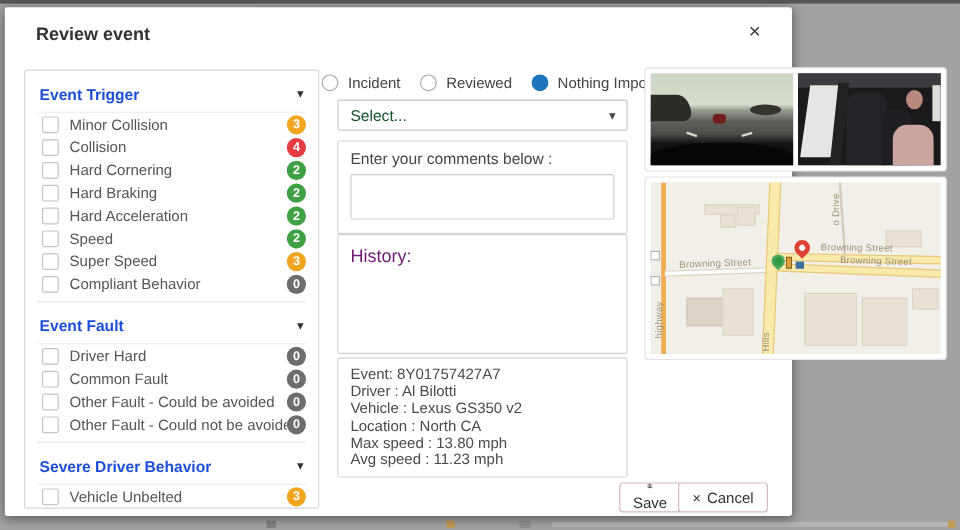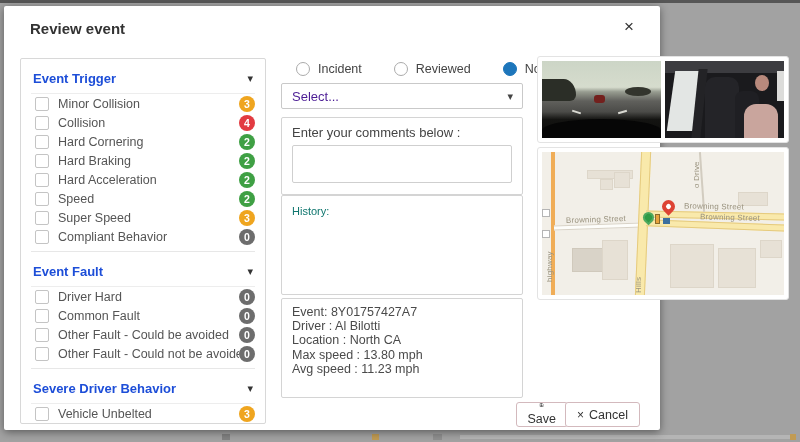--- a/index.html
+++ b/index.html
@@ -32,40 +32,40 @@
          margin-right:9px; flex:0 0 auto; cursor:pointer; }
   .row .lbl { flex:1; font-size:12.5px; color:#555; white-space:nowrap; overflow:hidden; }
   .badge { width:16px; height:16px; border-radius:50%; color:#fff; font-size:10.5px; font-weight:700;
            text-align:center; line-height:16px; flex:0 0 auto; }
   .badge[data-color="amber"] { background:#efa51f; }
   .badge[data-color="red"]   { background:#e23b41; }
   .badge[data-color="green"] { background:#3fa044; }
   .badge[data-color="gray"]  { background:#6d6d6d; }
 
   
-  .radio-row { position:absolute; left:292px; top:56px; width:242px; display:flex; gap:32px; align-items:center; }
+  .radio-row { position:absolute; left:264px; top:56px; width:242px; display:flex; gap:16px; align-items:center; }
   .radio { display:flex; align-items:center; gap:8px; cursor:pointer; }
   .radio-circle { width:14px; height:14px; border-radius:50%; border:1px solid #ababab; background:#fff; }
   .radio[data-selected="true"] .radio-circle { background:#1d76bb; border-color:#1d76bb; }
   .radio .rl { font-size:12.5px; color:#444; white-space:nowrap; }
 
   .select-box { position:absolute; left:277px; top:77px; width:242px; height:26px;
                 border:1px solid #c9c9c9; border-radius:2px; background:#fff; cursor:pointer; }
-  .select-box .ph { position:absolute; left:10px; top:5px; font-size:13px; color:#4c1d95; }
+  .select-box .ph { position:absolute; left:10px; top:5px; font-size:13px; color:#14532d; }
   .select-box .sc { position:absolute; right:9px; top:6px; font-size:11px; color:#444; }
 
   .comments-box { position:absolute; left:277px; top:111px; width:242px; height:78px;
                   border:1px solid #d4d4d4; border-radius:2px; }
   .comments-box .cl { display:block; font-size:13px; color:#444; padding:7px 10px 5px 10px; }
   .comments-box textarea { display:block; margin:0 10px; width:220px; height:38px;
                            border:1px solid #cfcfcf; border-radius:2px; resize:none; font-family:inherit; }
 
   .history-box { position:absolute; left:277px; top:189px; width:242px; height:100px;
                  border:1px solid #d4d4d4; border-radius:2px; }
-  .history-box .hl { font-size:11px; color:#0f766e; padding:9px 10px; display:block; }
+  .history-box .hl { font-size:15px; color:#701a75; padding:9px 10px; display:block; }
 
   .details-box { position:absolute; left:277px; top:292px; width:242px; height:100px;
                  border:1px solid #d4d4d4; border-radius:2px; padding:6px 10px; }
   .details-box .dl { font-size:12.5px; color:#4a4a4a; line-height:14.2px; white-space:nowrap; }
 
   
   .card { position:absolute; border:1px solid #e3e3e3; border-radius:3px; background:#fff; padding:4px; }
   .video-card { left:533px; top:50px; width:252px; height:87px; cursor:pointer; }
   .video { position:relative; width:242px; height:77px; display:flex; gap:4px; overflow:hidden; }
   .vpane { position:relative; width:119px; height:77px; overflow:hidden; background:#111; }
@@ -257,20 +257,21 @@
       <textarea style=""></textarea>
     </div>
 
     <div class="history-box">
       <span class="hl">History:</span>
     </div>
 
     <div class="details-box">
       <div class="dl">Event: 8Y01757427A7</div>
       <div class="dl">Driver : Al Bilotti</div>
+      <div class="dl">Vehicle : Lexus GS350 v2</div>
       <div class="dl">Location : North CA</div>
       <div class="dl">Max speed : 13.80 mph</div>
       <div class="dl">Avg speed : 11.23 mph</div>
     </div>
 
     <div class="card video-card">
       <div class="video">
         <div class="vpane road-pane">
           <div class="trees"></div>
           <div class="bush"></div>

